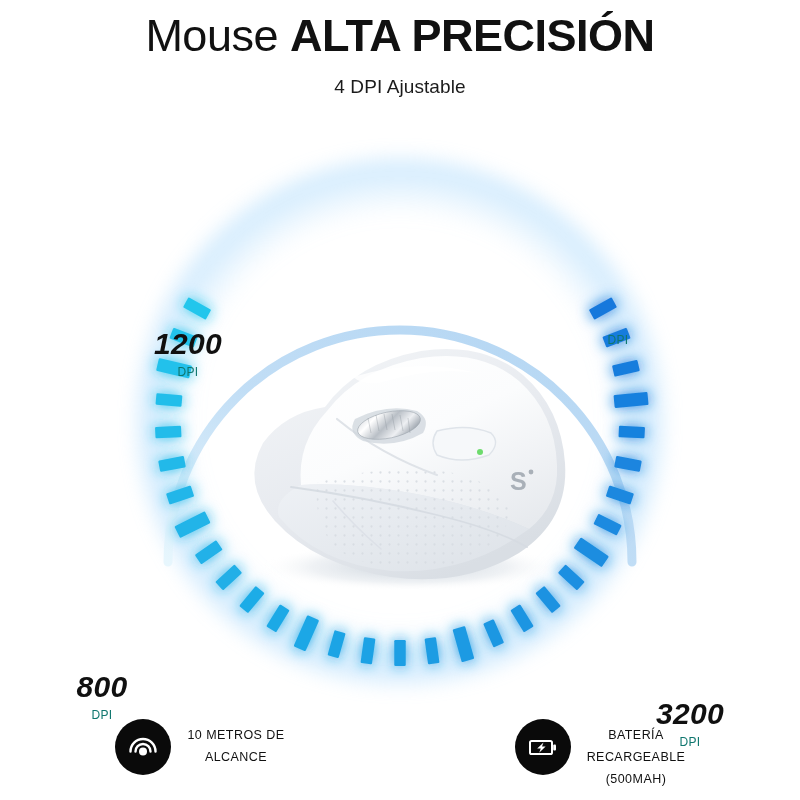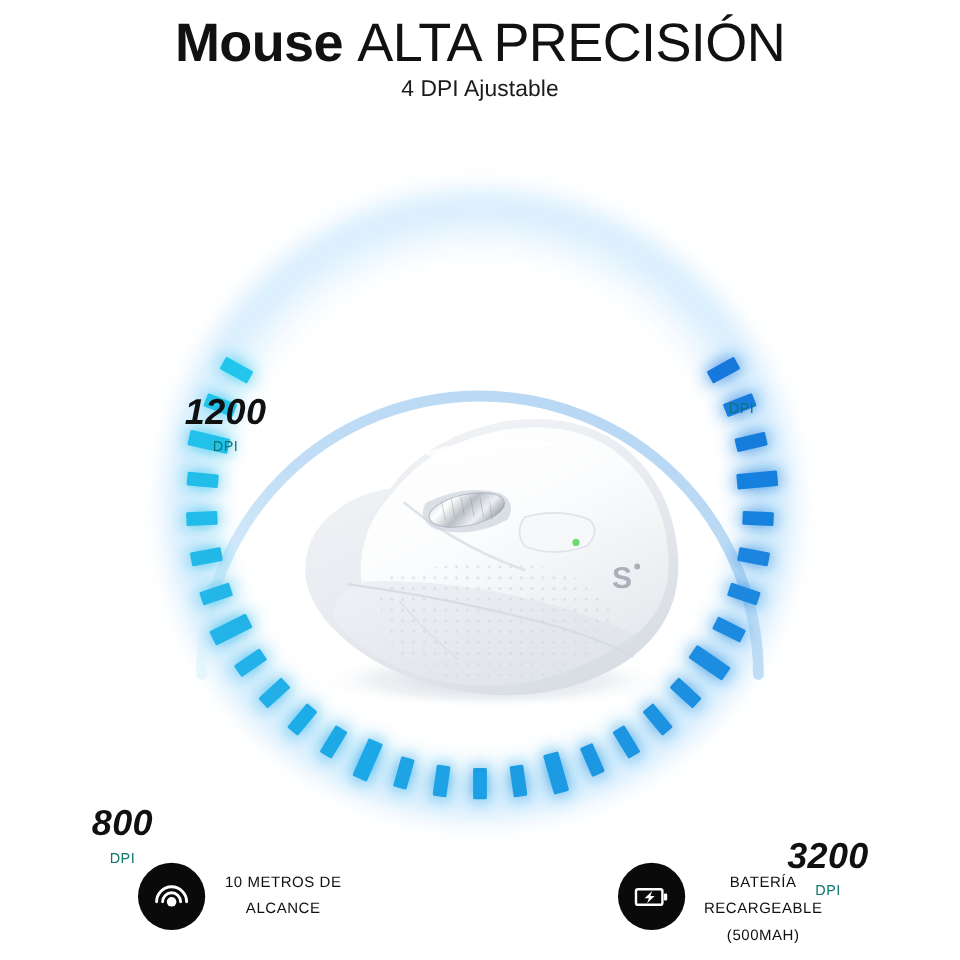--- a/index.html
+++ b/index.html
@@ -25,26 +25,27 @@
     text-align: center;
     padding-top: 8px;
   }
   .title {
     font-size: 45px;
     line-height: 56px;
     letter-spacing: -0.5px;
     color: #111111;
     white-space: nowrap;
   }
-  .title .light { font-weight: 700; }
-  .title .bold  { font-weight: 400; }
+  .title .light { font-weight: 400; }
+  .title .bold  { font-weight: 700; }
   .subtitle {
     font-size: 19px;
     font-weight: 400;
     color: #1b1b1b;
+    margin-top: 12px;
     letter-spacing: 0.1px;
   }
 
   
   .stage {
     position: absolute;
     left: 0;
     top: 130px;
     width: 800px;
     height: 540px;

